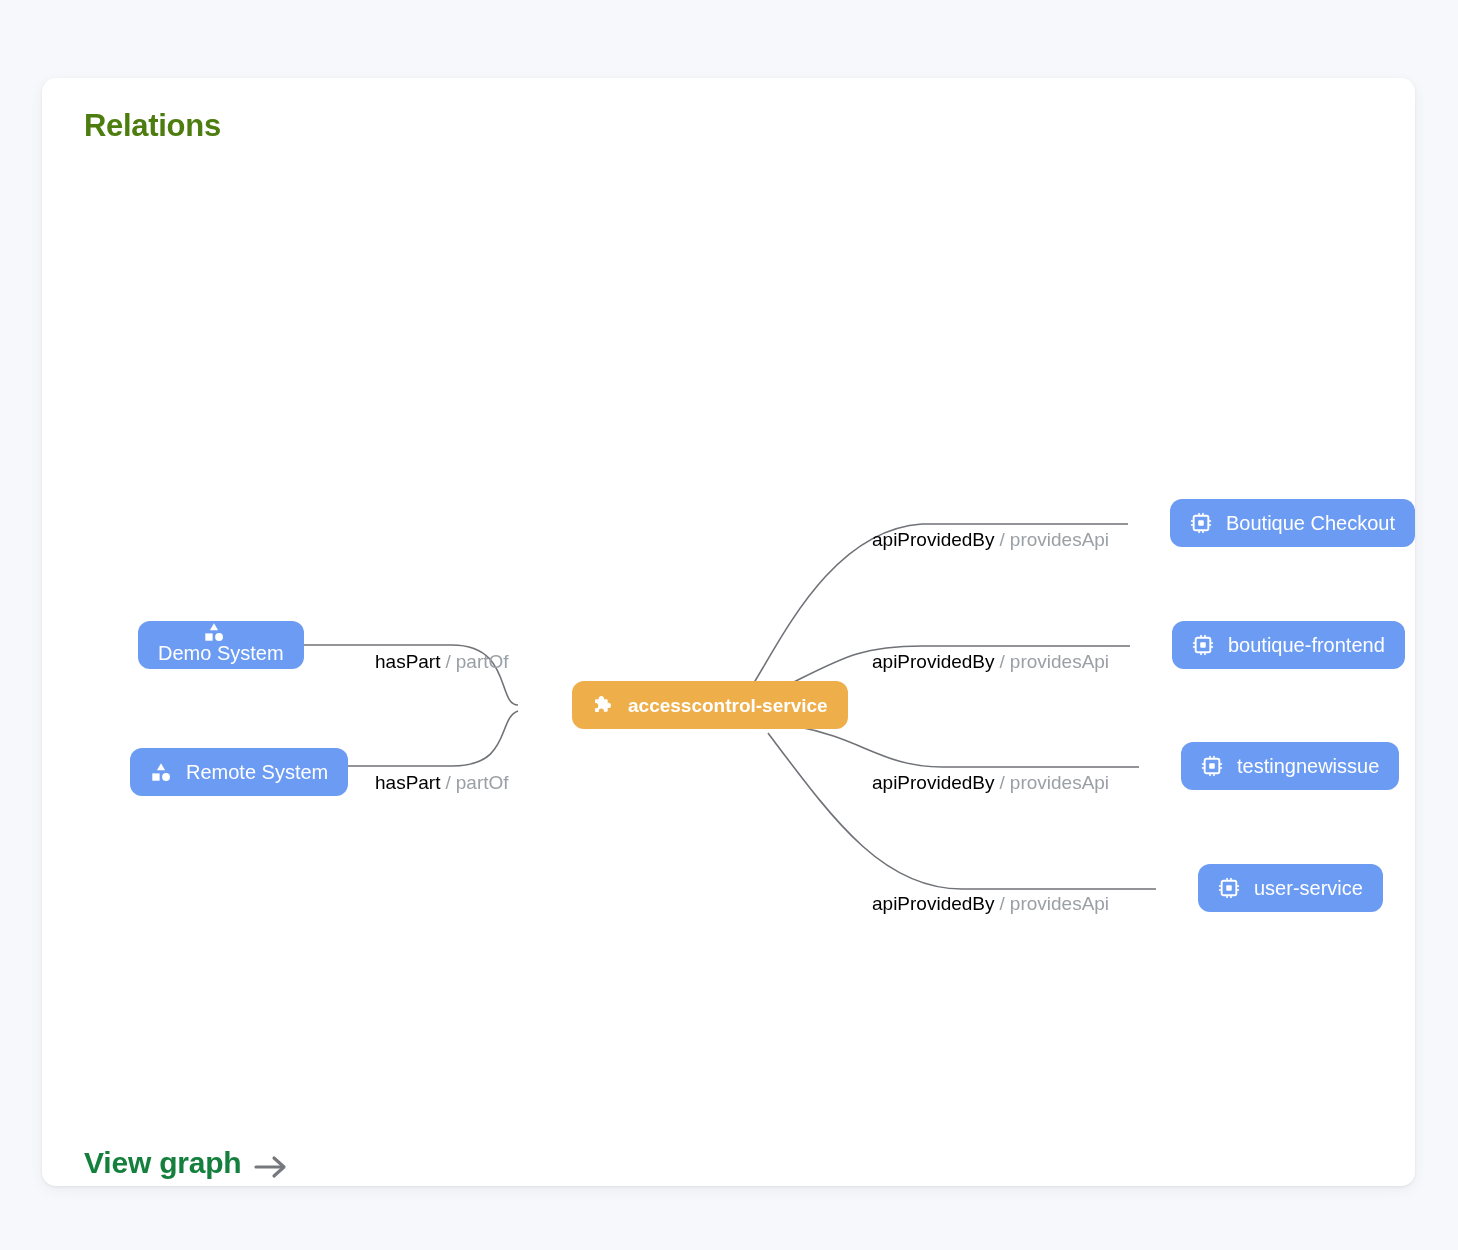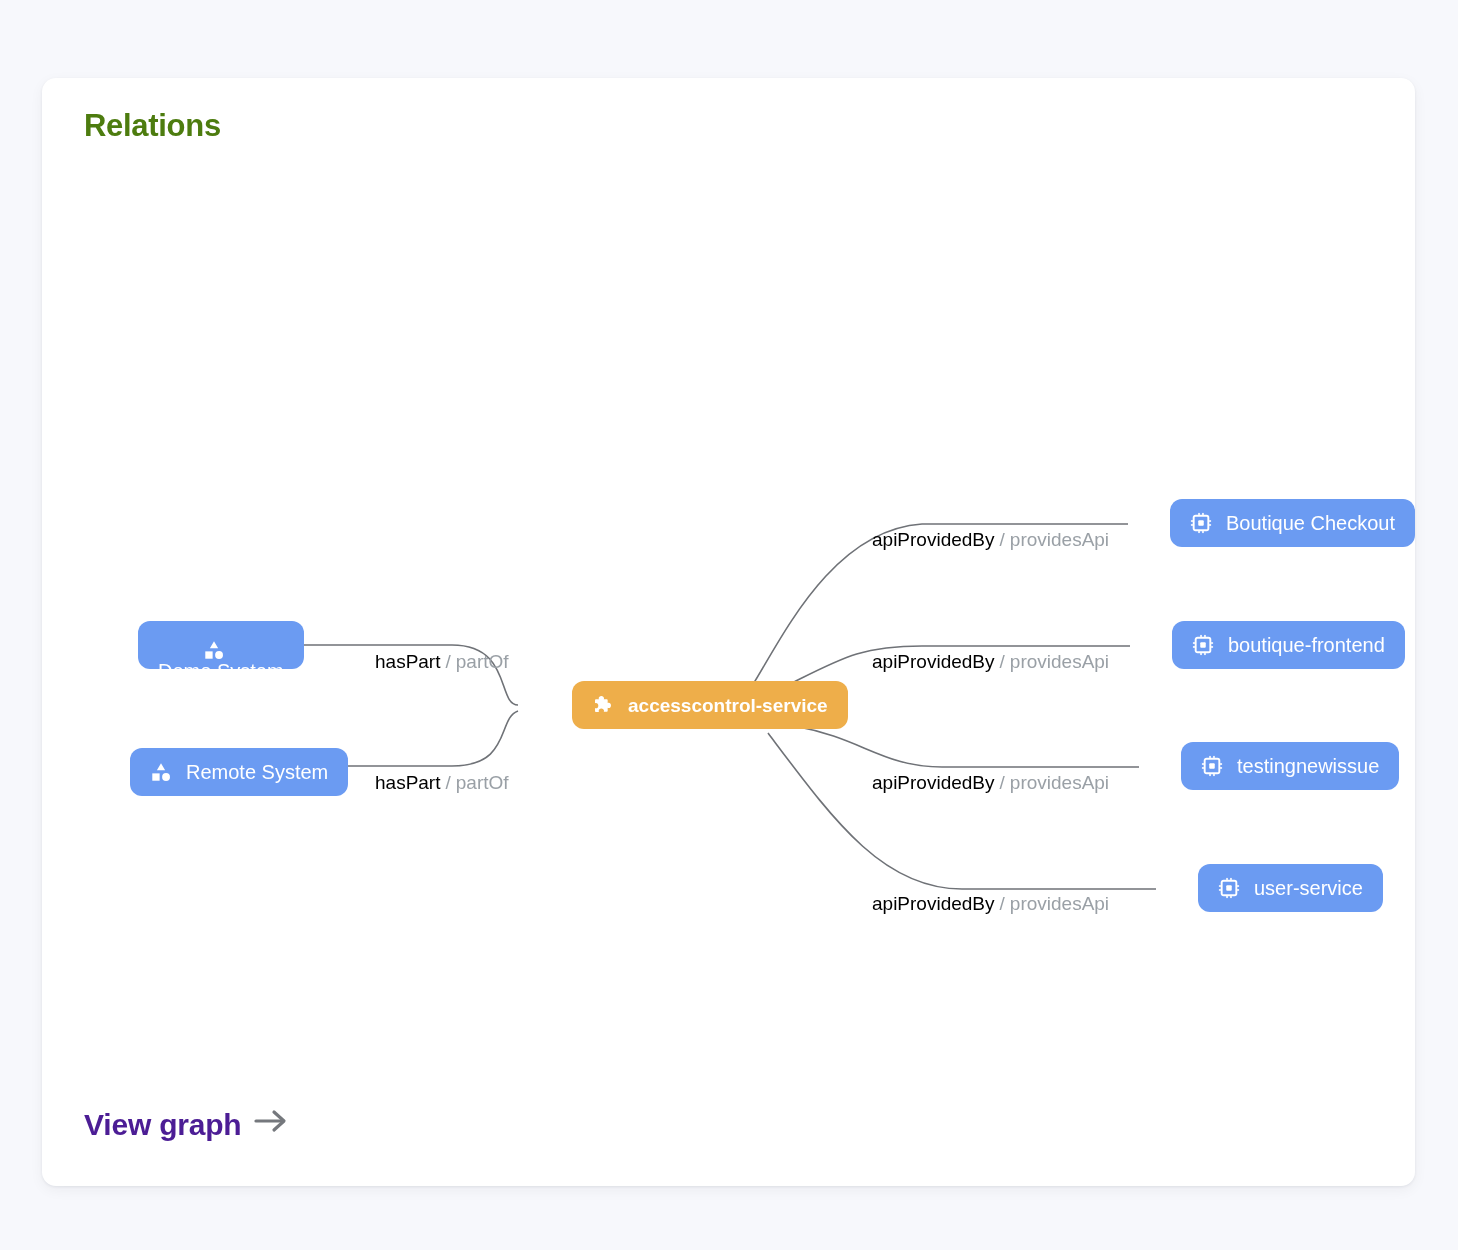--- a/index.html
+++ b/index.html
@@ -59,21 +59,21 @@
     stroke-width: 1.6;
   }
 
   
   .node {
     position: absolute;
     display: flex;
     align-items: center;
     height: 48px;
     border-radius: 12px;
-    padding: 18px 20px;
+    padding: 0 20px;
     box-sizing: border-box;
     white-space: nowrap;
     text-align: right;
   }
   .node.blue {
     background: #6b9bf2;
   }
   .node.orange {
     background: #eeae4a;
     margin-left: 12px;
@@ -126,25 +126,25 @@
   .el-1 { left: 333px;  top: 695px; }
   .el-2 { left: 830px;  top: 452px; }
   .el-3 { left: 830px;  top: 574px; }
   .el-4 { left: 830px;  top: 695px; }
   .el-5 { left: 830px;  top: 816px; }
 
   
   .view-graph {
     position: absolute;
     left: 42px;
-    top: 1030px;
+    top: 1068px;
     display: flex;
-    align-items: flex-start;
+    align-items: flex-end;
     gap: 12px;
-    color: #4c1d95;
+    color: #15803d;
     font-size: 30px;
     font-weight: bold;
     cursor: pointer;
     user-select: none;
     letter-spacing: -0.2px;
   }
   .view-graph-arrow {
     display: block;
     width: 34px;
     height: 26px;

